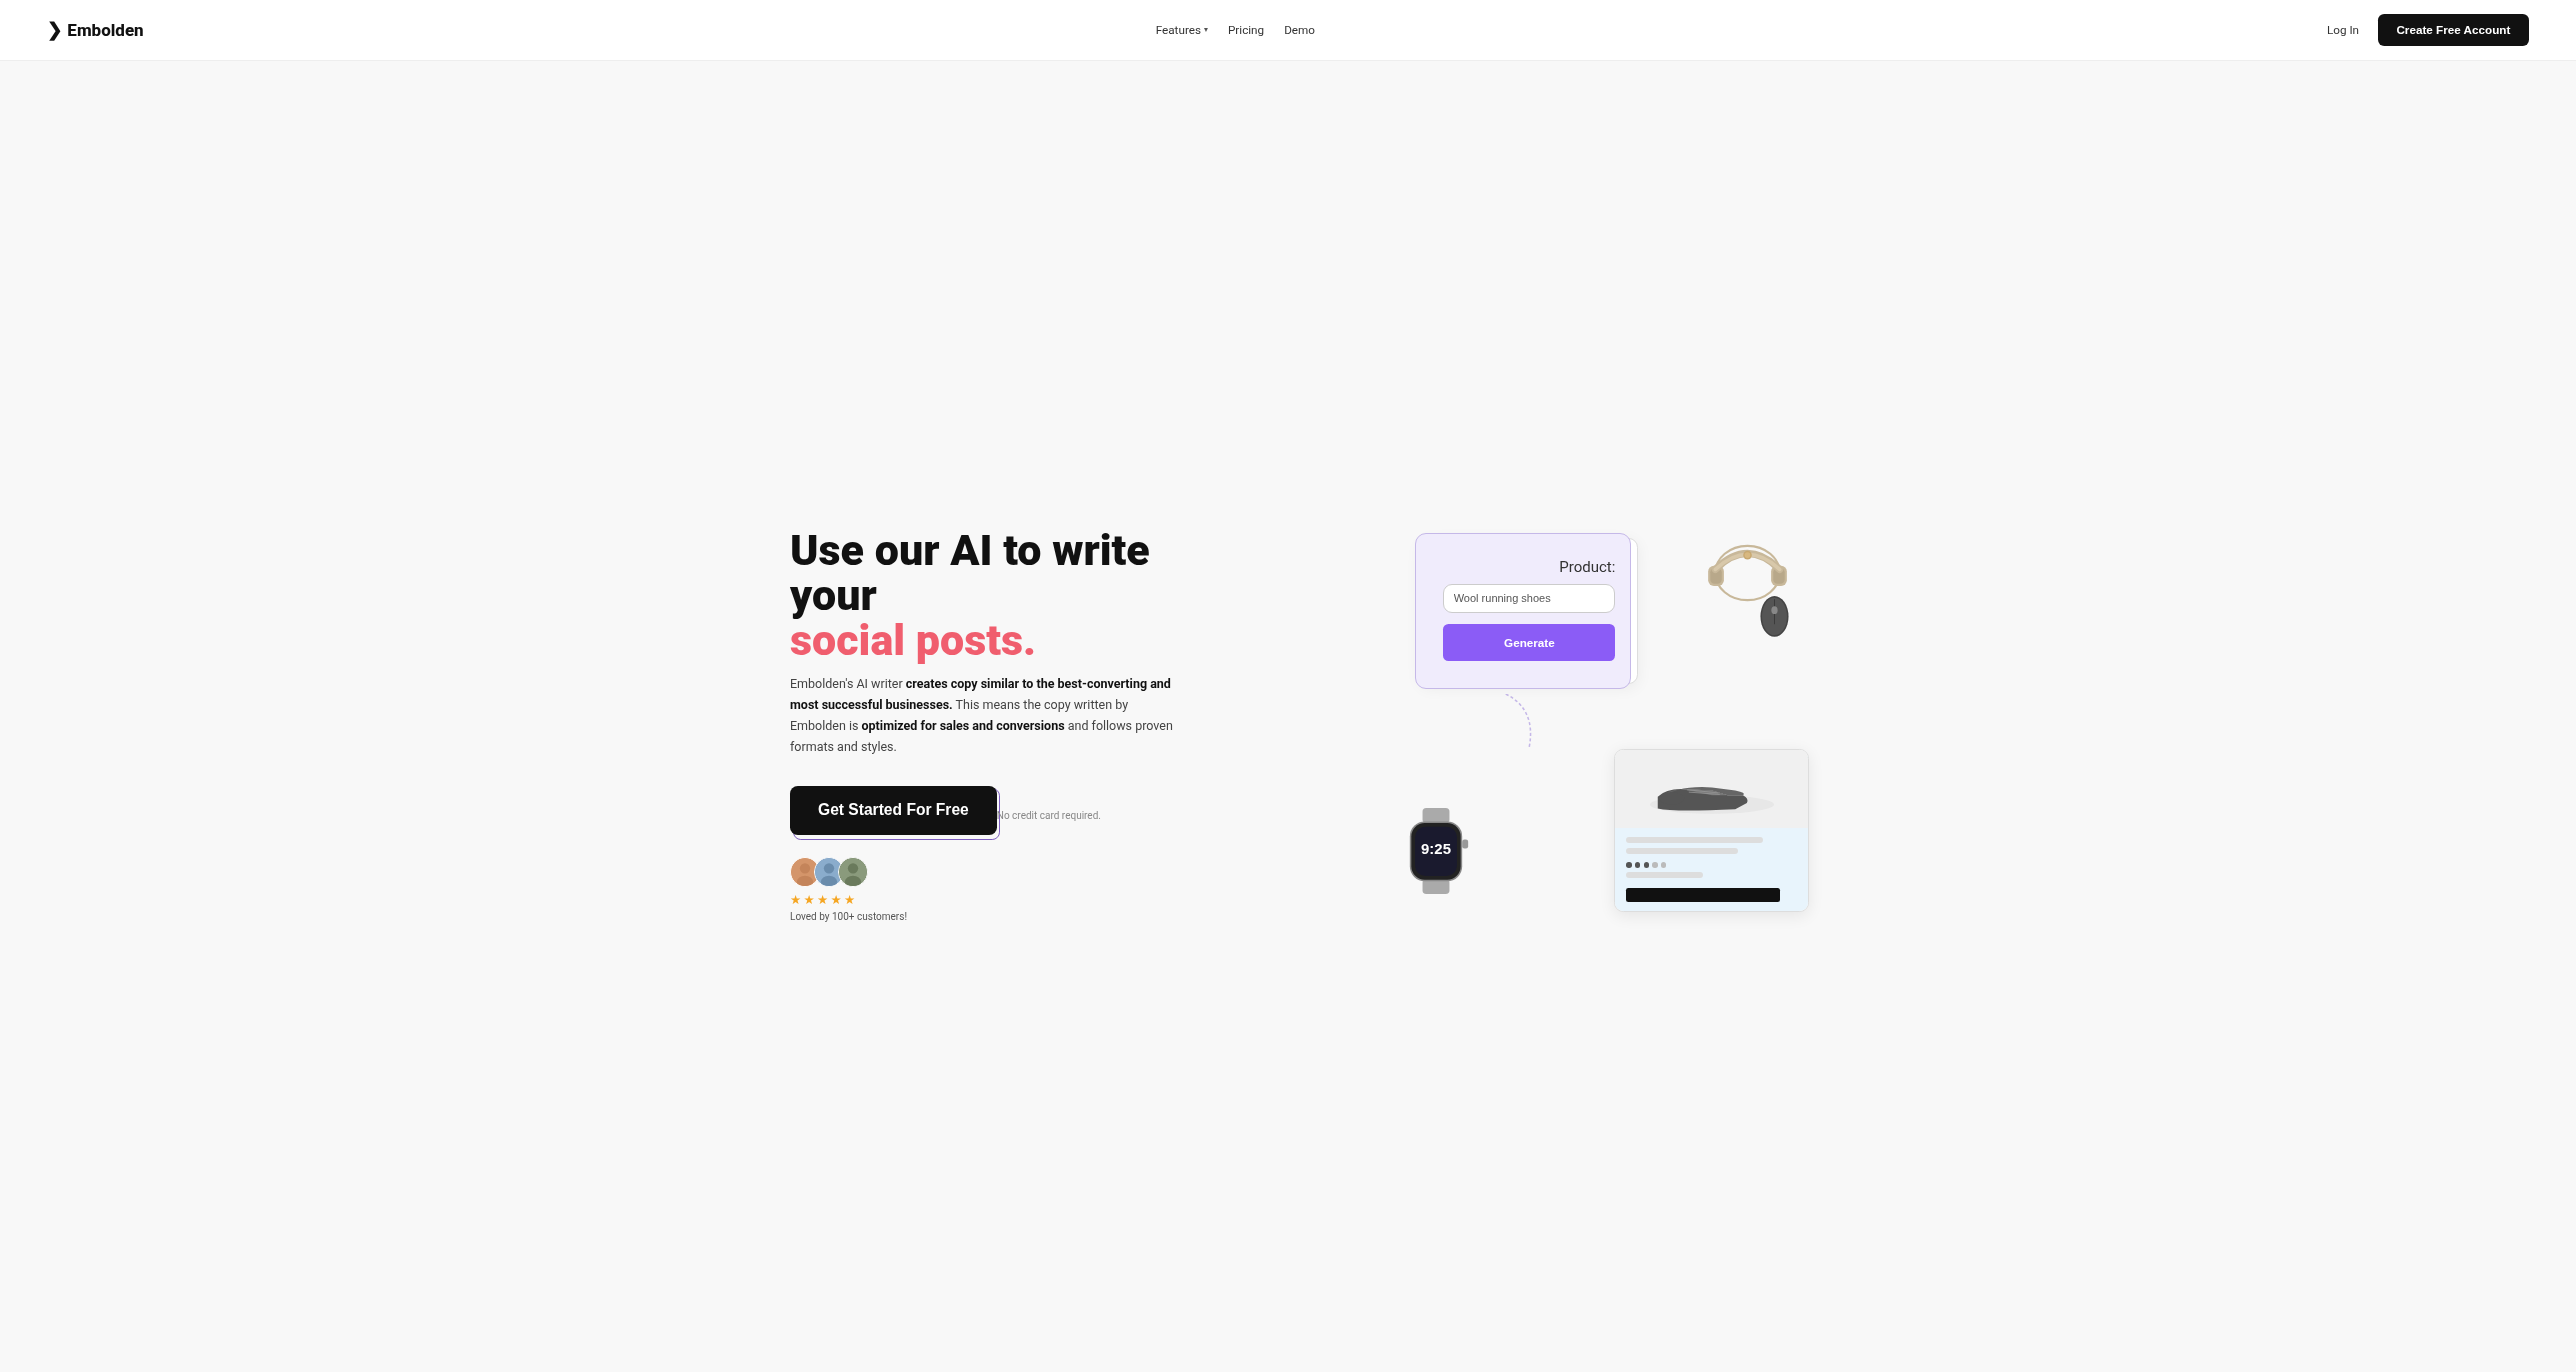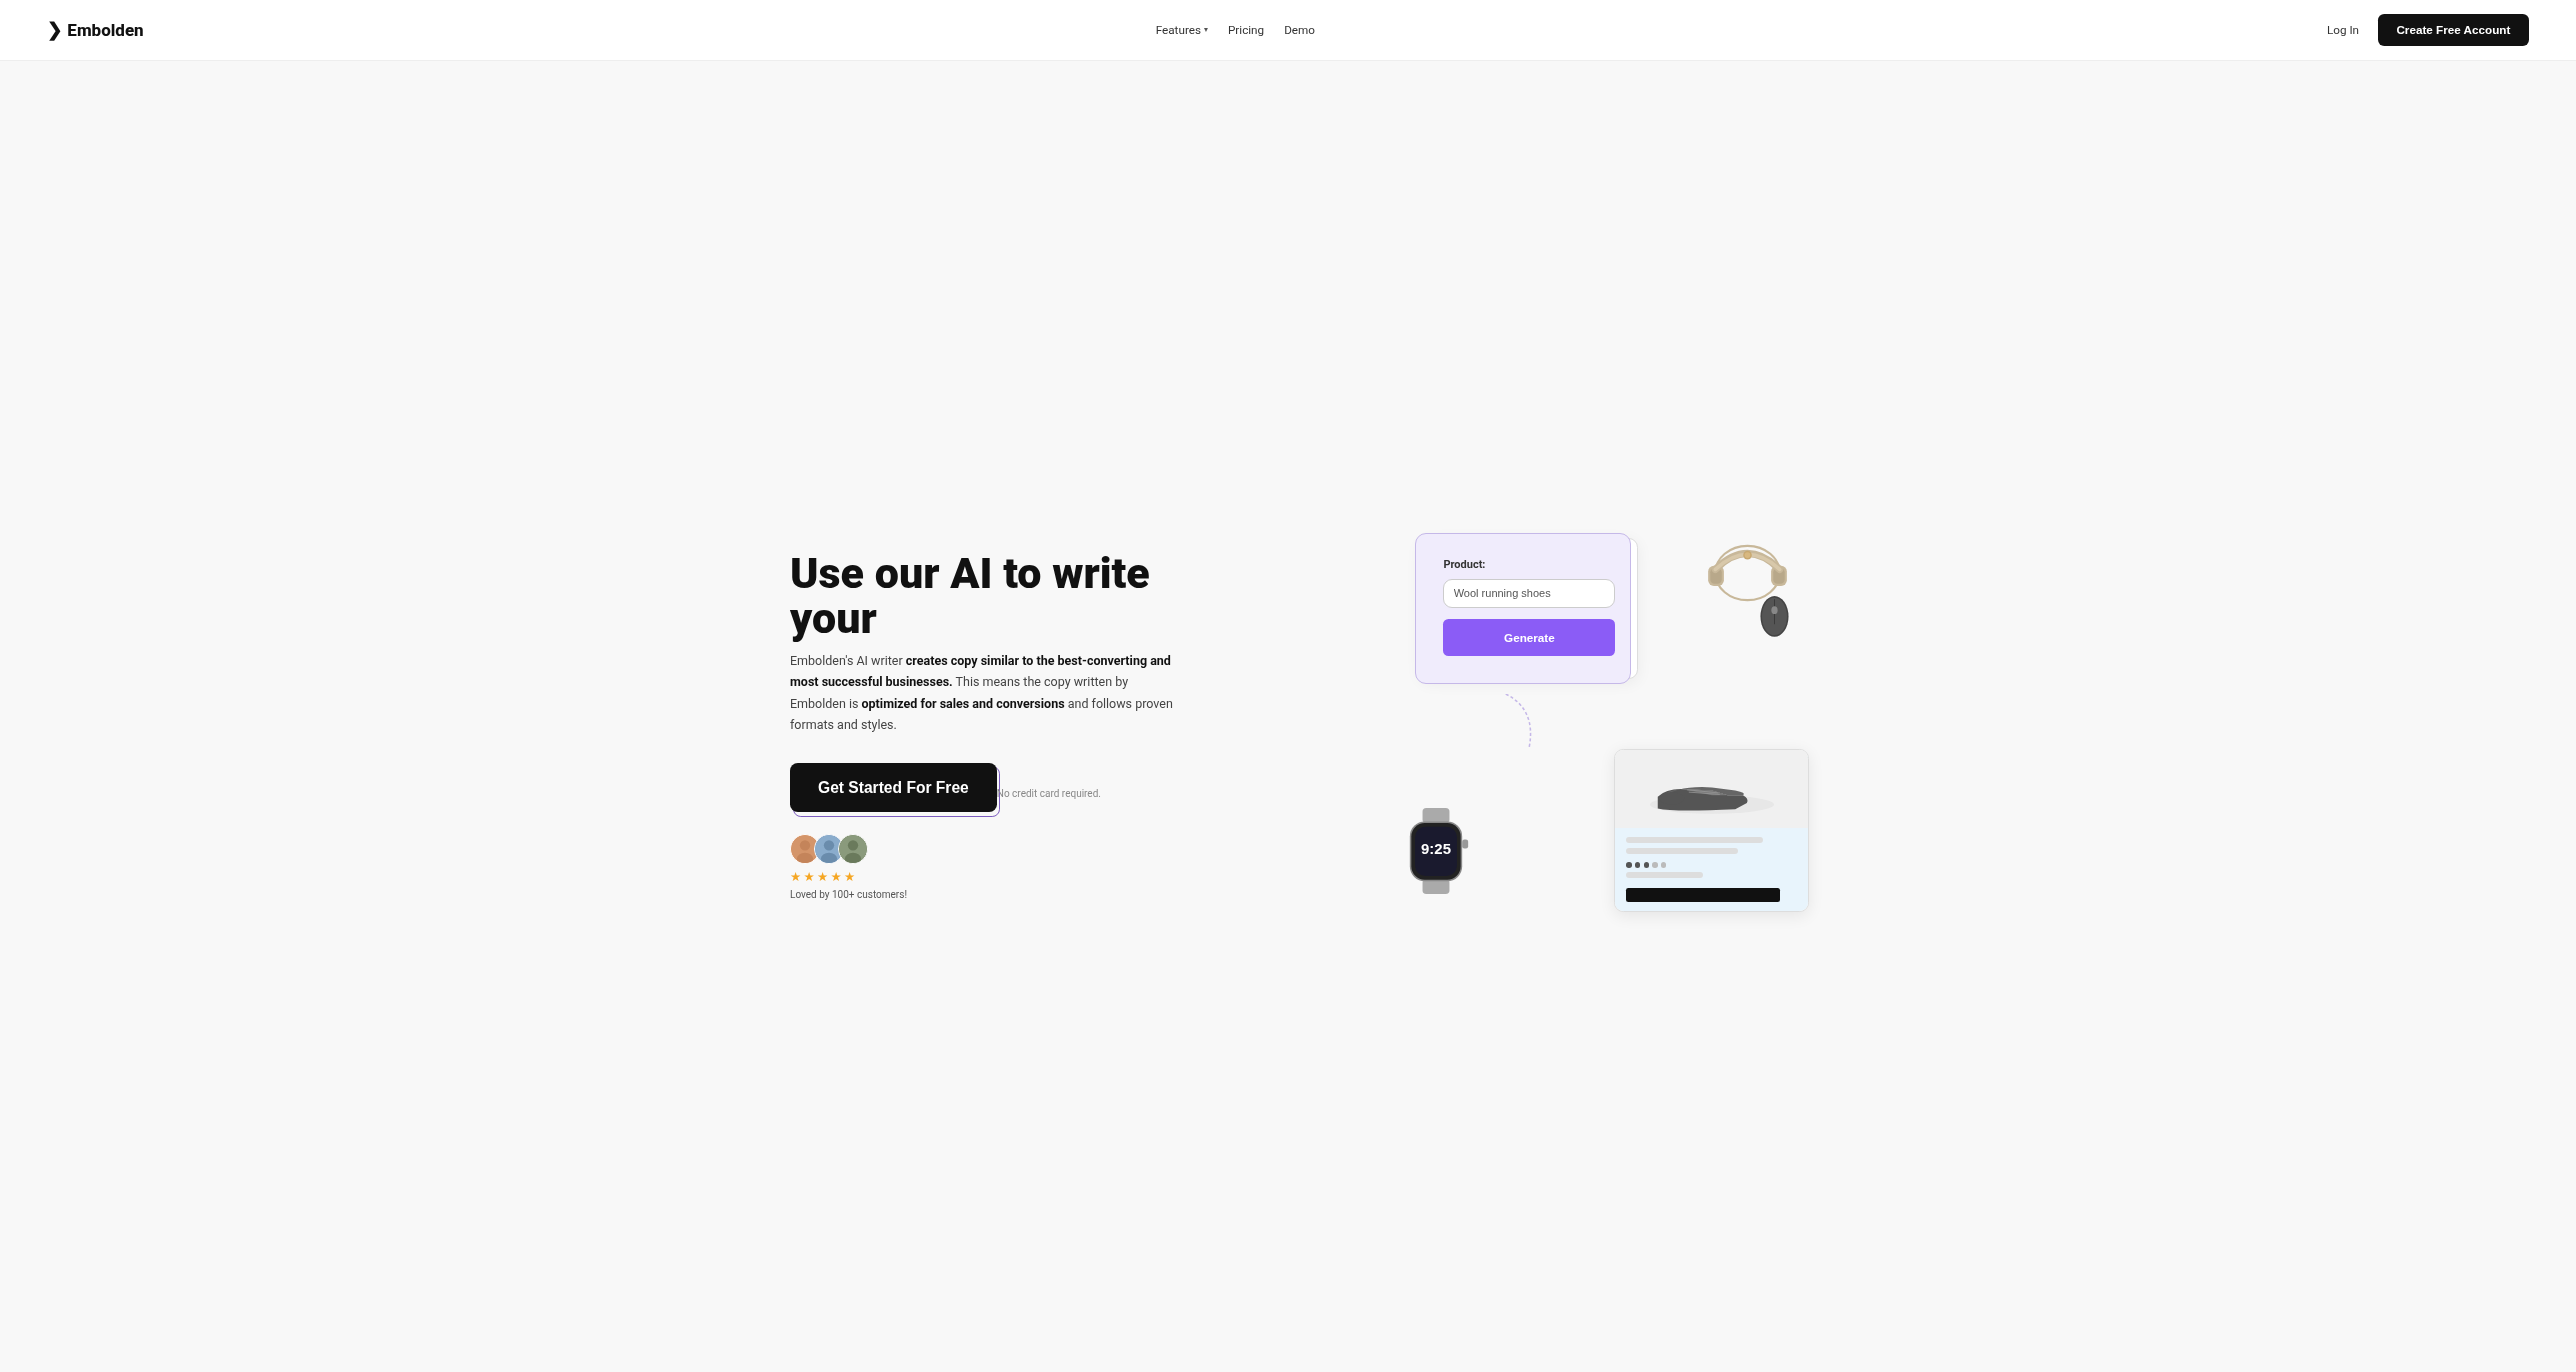--- a/index.html
+++ b/index.html
@@ -214,24 +214,25 @@
       top: -6.2px;
       left: -6.2px;
       right: 6.2px;
       bottom: -6.2px;
       border-radius: 11px;
       border: 1.2px solid #c5b8e8;
       z-index: -1;
       background: #f0ecfc;
     }
     .product-label {
-      font-size: 11px;
+      font-size: 15px;
       color: #333;
       margin-bottom: 7.8px;
-      font-weight: 700;
+      font-weight: 400;
+      text-align: right;
     }
     .product-input {
       width: 100%;
       border: 1.2px solid #ccc;
       border-radius: 9px;
       padding: 7.8px 9.3px;
       font-size: 11px;
       color: #555;
       margin-bottom: 11px;
       outline: none;
@@ -391,20 +392,21 @@
     </button>
   </div>
 </nav>
 
 <section class="hero">
 
   <div class="hero-left">
     <h1 class="hero-title">
       <span>Use our AI to write</span><br>
       <span>your</span><br>
+      <span class="hero-title-highlight">social posts.</span>
     </h1>
 
     <p class="hero-description">
       <span>Embolden's AI writer </span><strong>creates copy similar to the best-converting and most successful businesses.</strong><span> This means the copy written by Embolden is </span><strong>optimized for sales and conversions</strong><span> and follows proven formats and styles.</span>
     </p>
 
     <div class="hero-actions">
       <div class="btn-wrapper">
         <button class="get-started-btn">
           <span>Get Started For Free</span>

